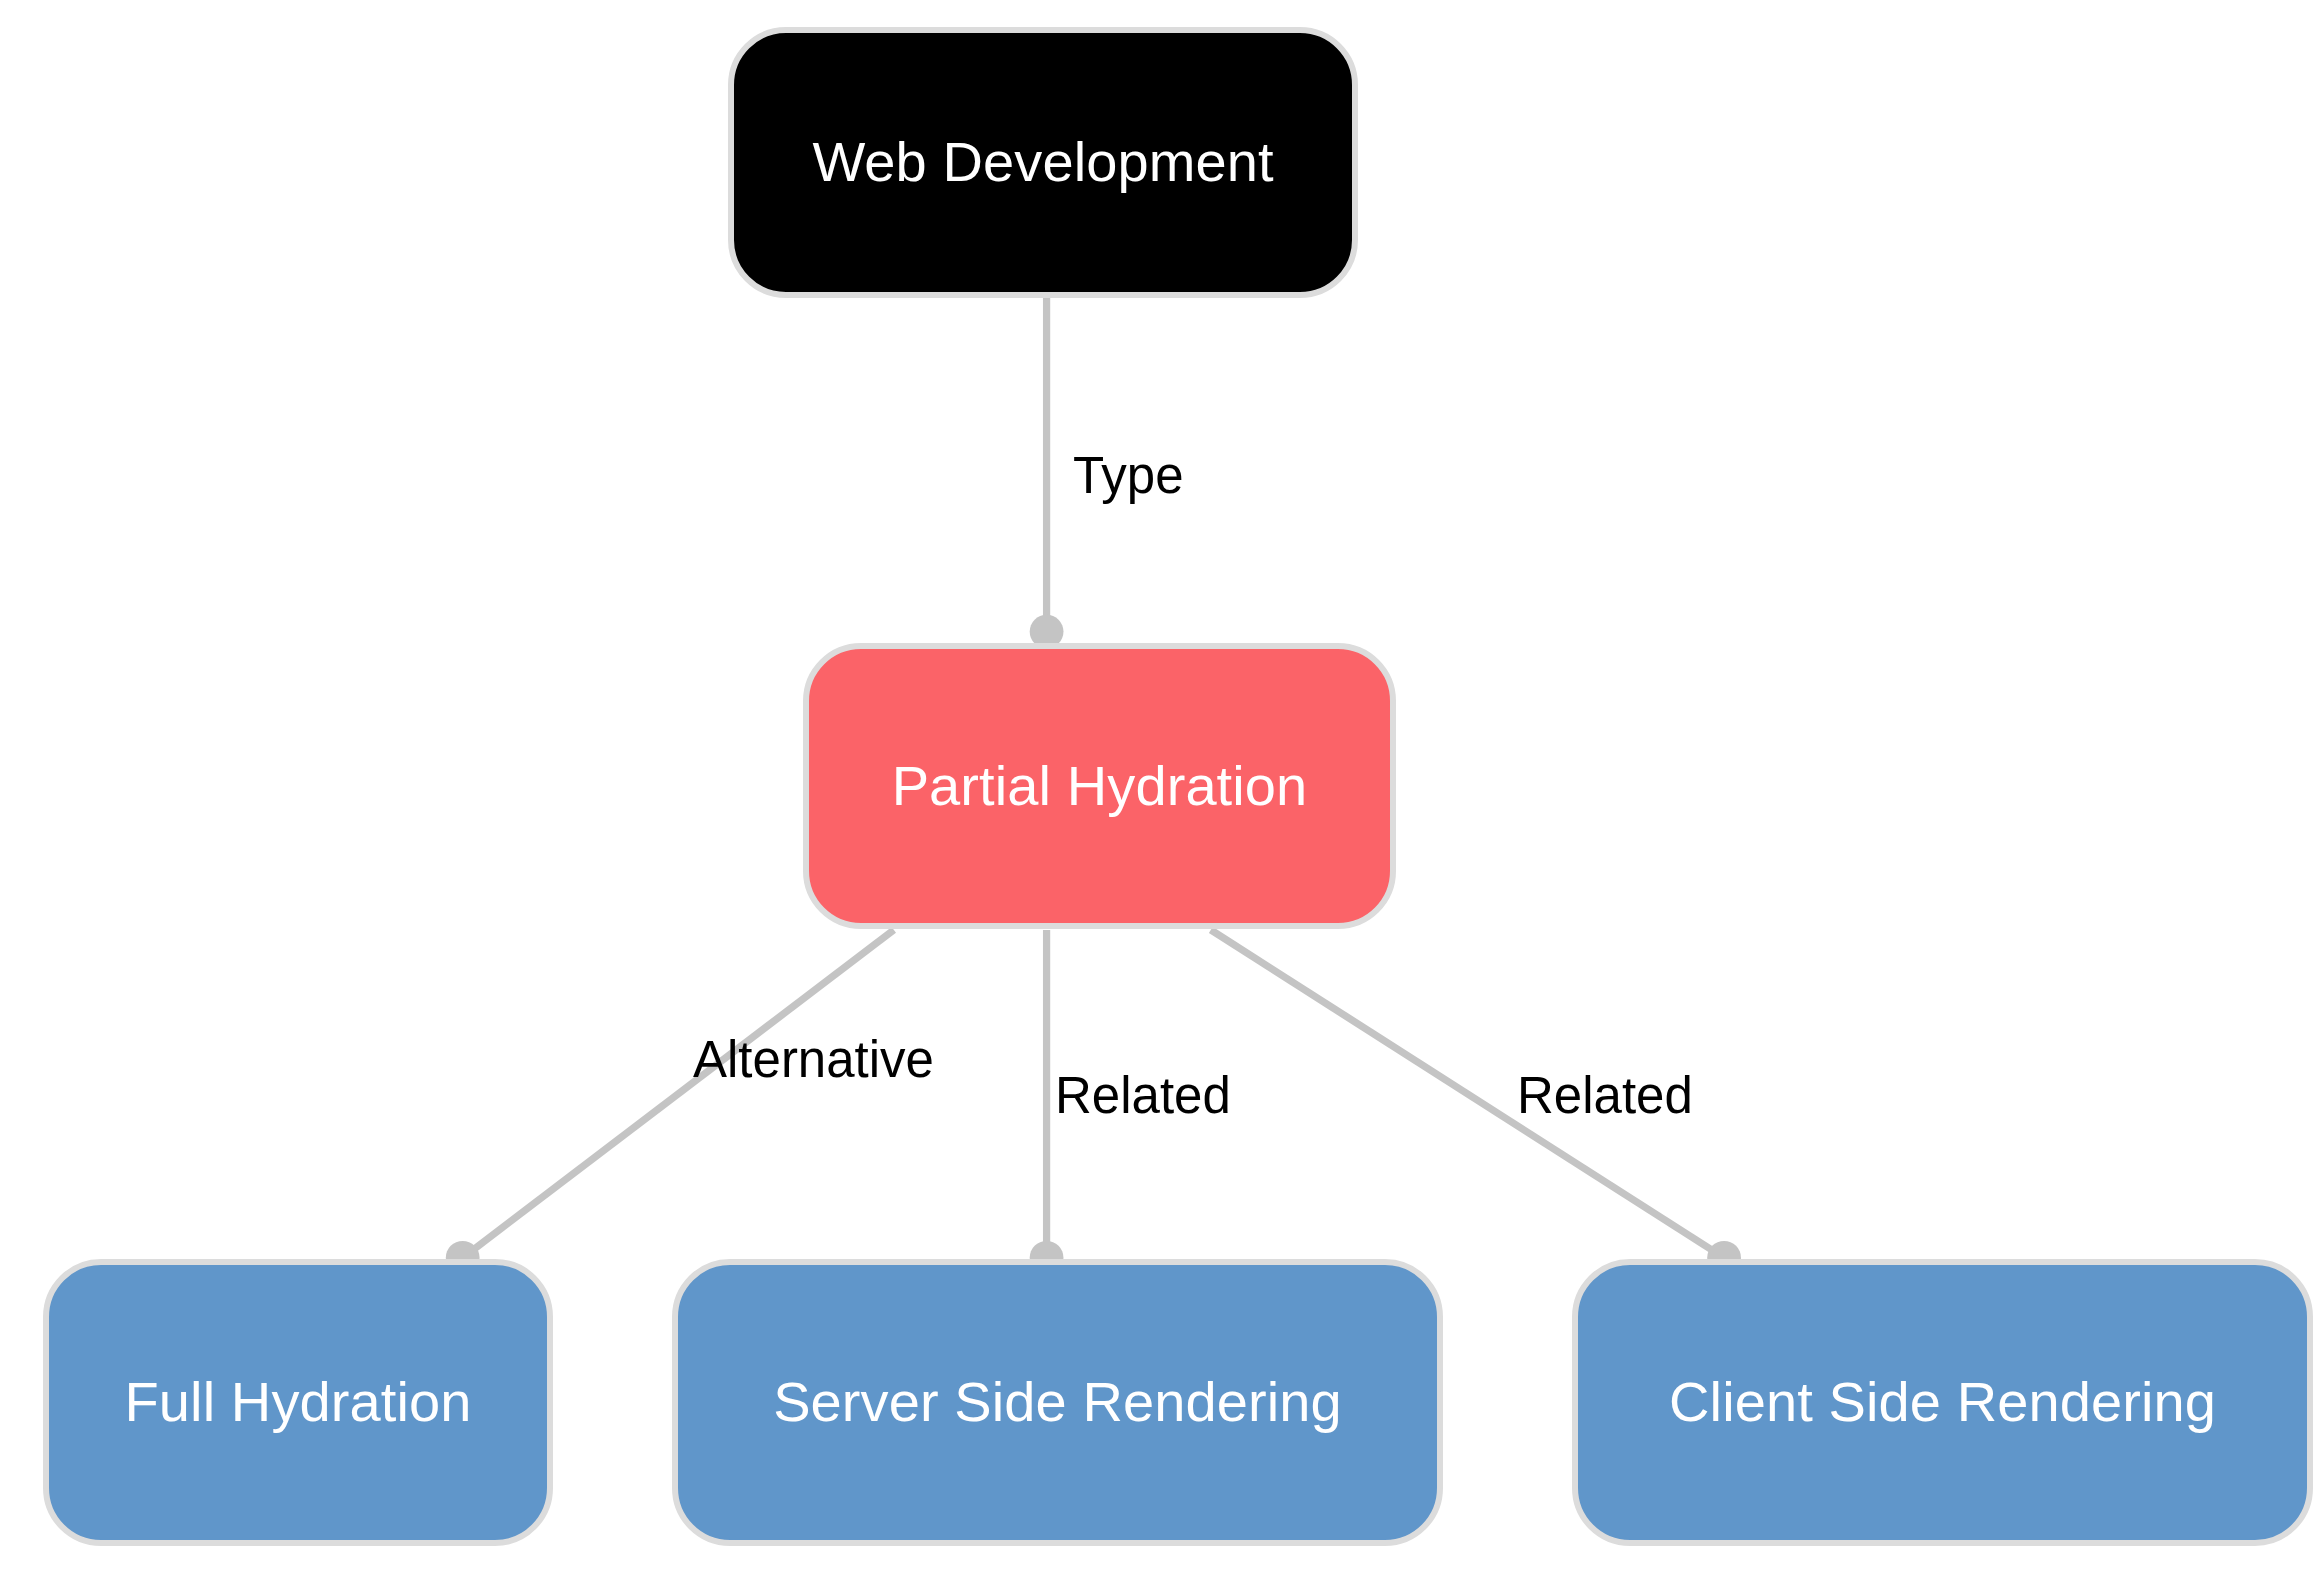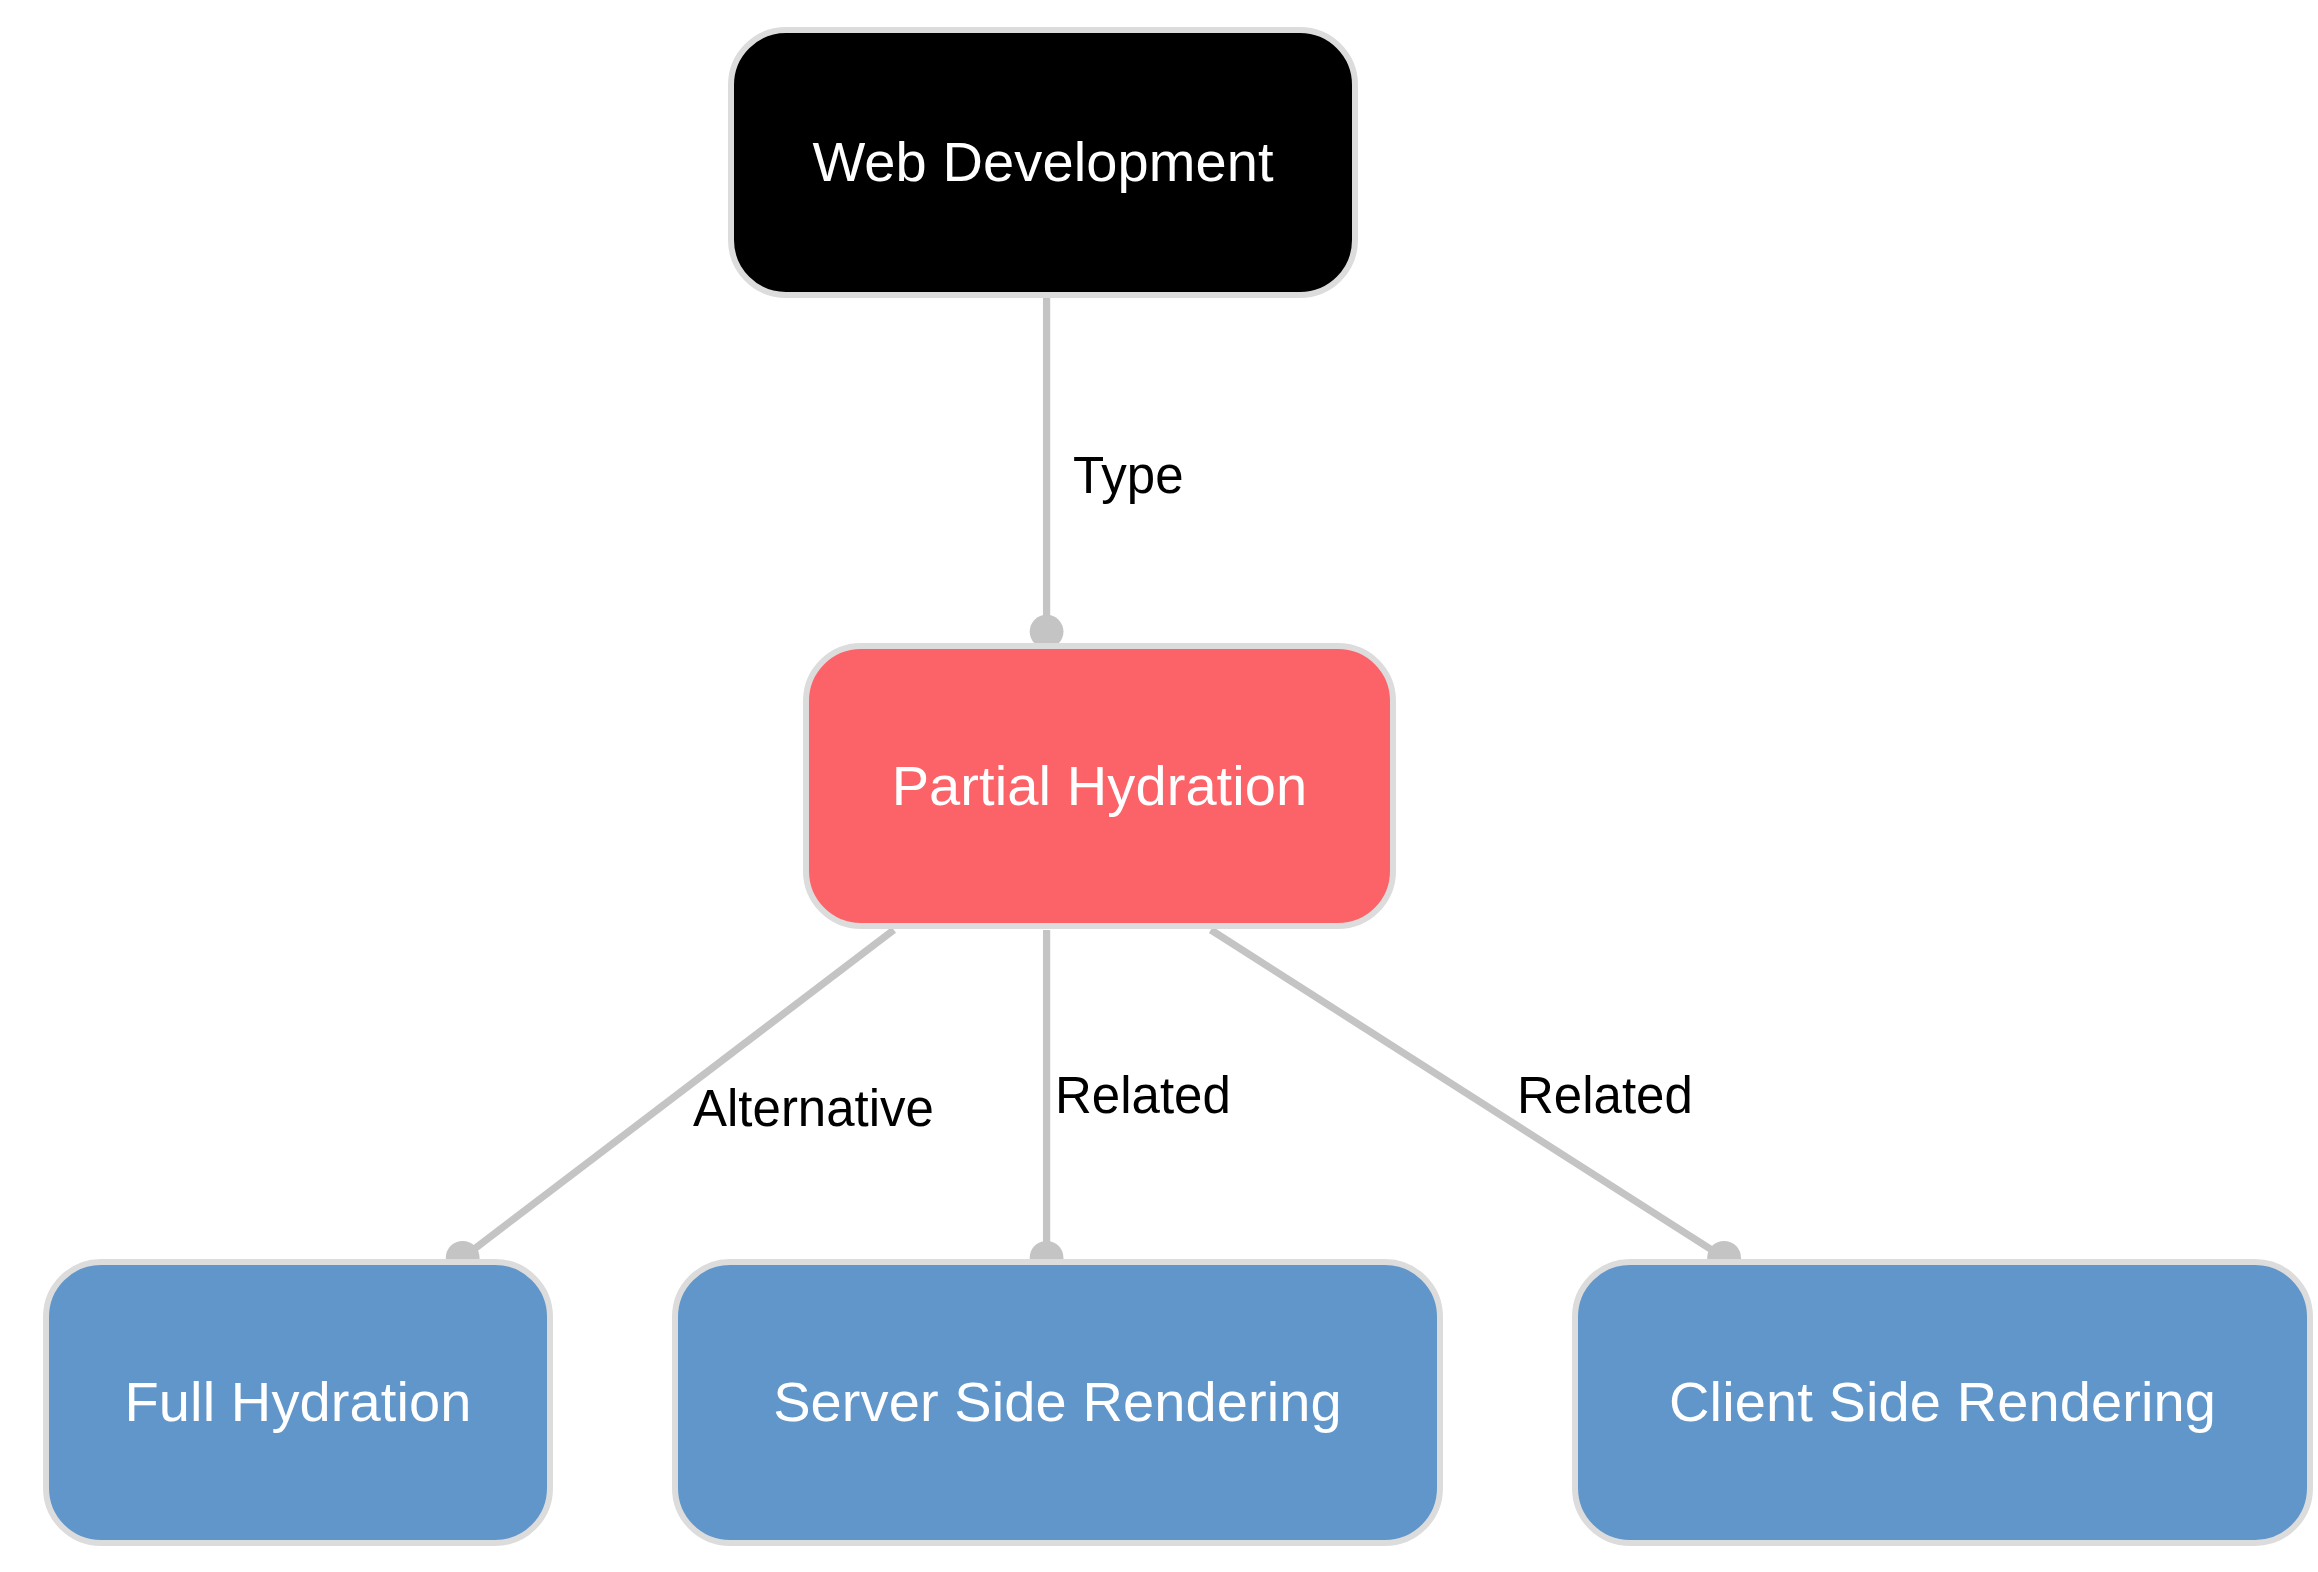--- a/index.html
+++ b/index.html
@@ -89,21 +89,21 @@
 
   .edge-label {
     position: absolute;
     font-family: "Liberation Sans", sans-serif;
     font-size: 51px;
     color: #000000;
     white-space: nowrap;
     line-height: 1;
   }
   #edge-label-type        { left: 1058px; top: 450px; margin-left: 15px; }
-  #edge-label-alternative { left: 693px; top: 1083px; }
+  #edge-label-alternative { left: 693px; top: 1034px; }
   #edge-label-related-ssr { left: 1055px; top: 1070px; }
   #edge-label-related-csr { left: 1517px; top: 1070px; }
 </style>
 </head>
 <body>
 
 <div id="canvas">
 
   <svg id="edge-layer" viewBox="0 0 3840 2605" width="2319" height="1573" xmlns="http://www.w3.org/2000/svg">
 

